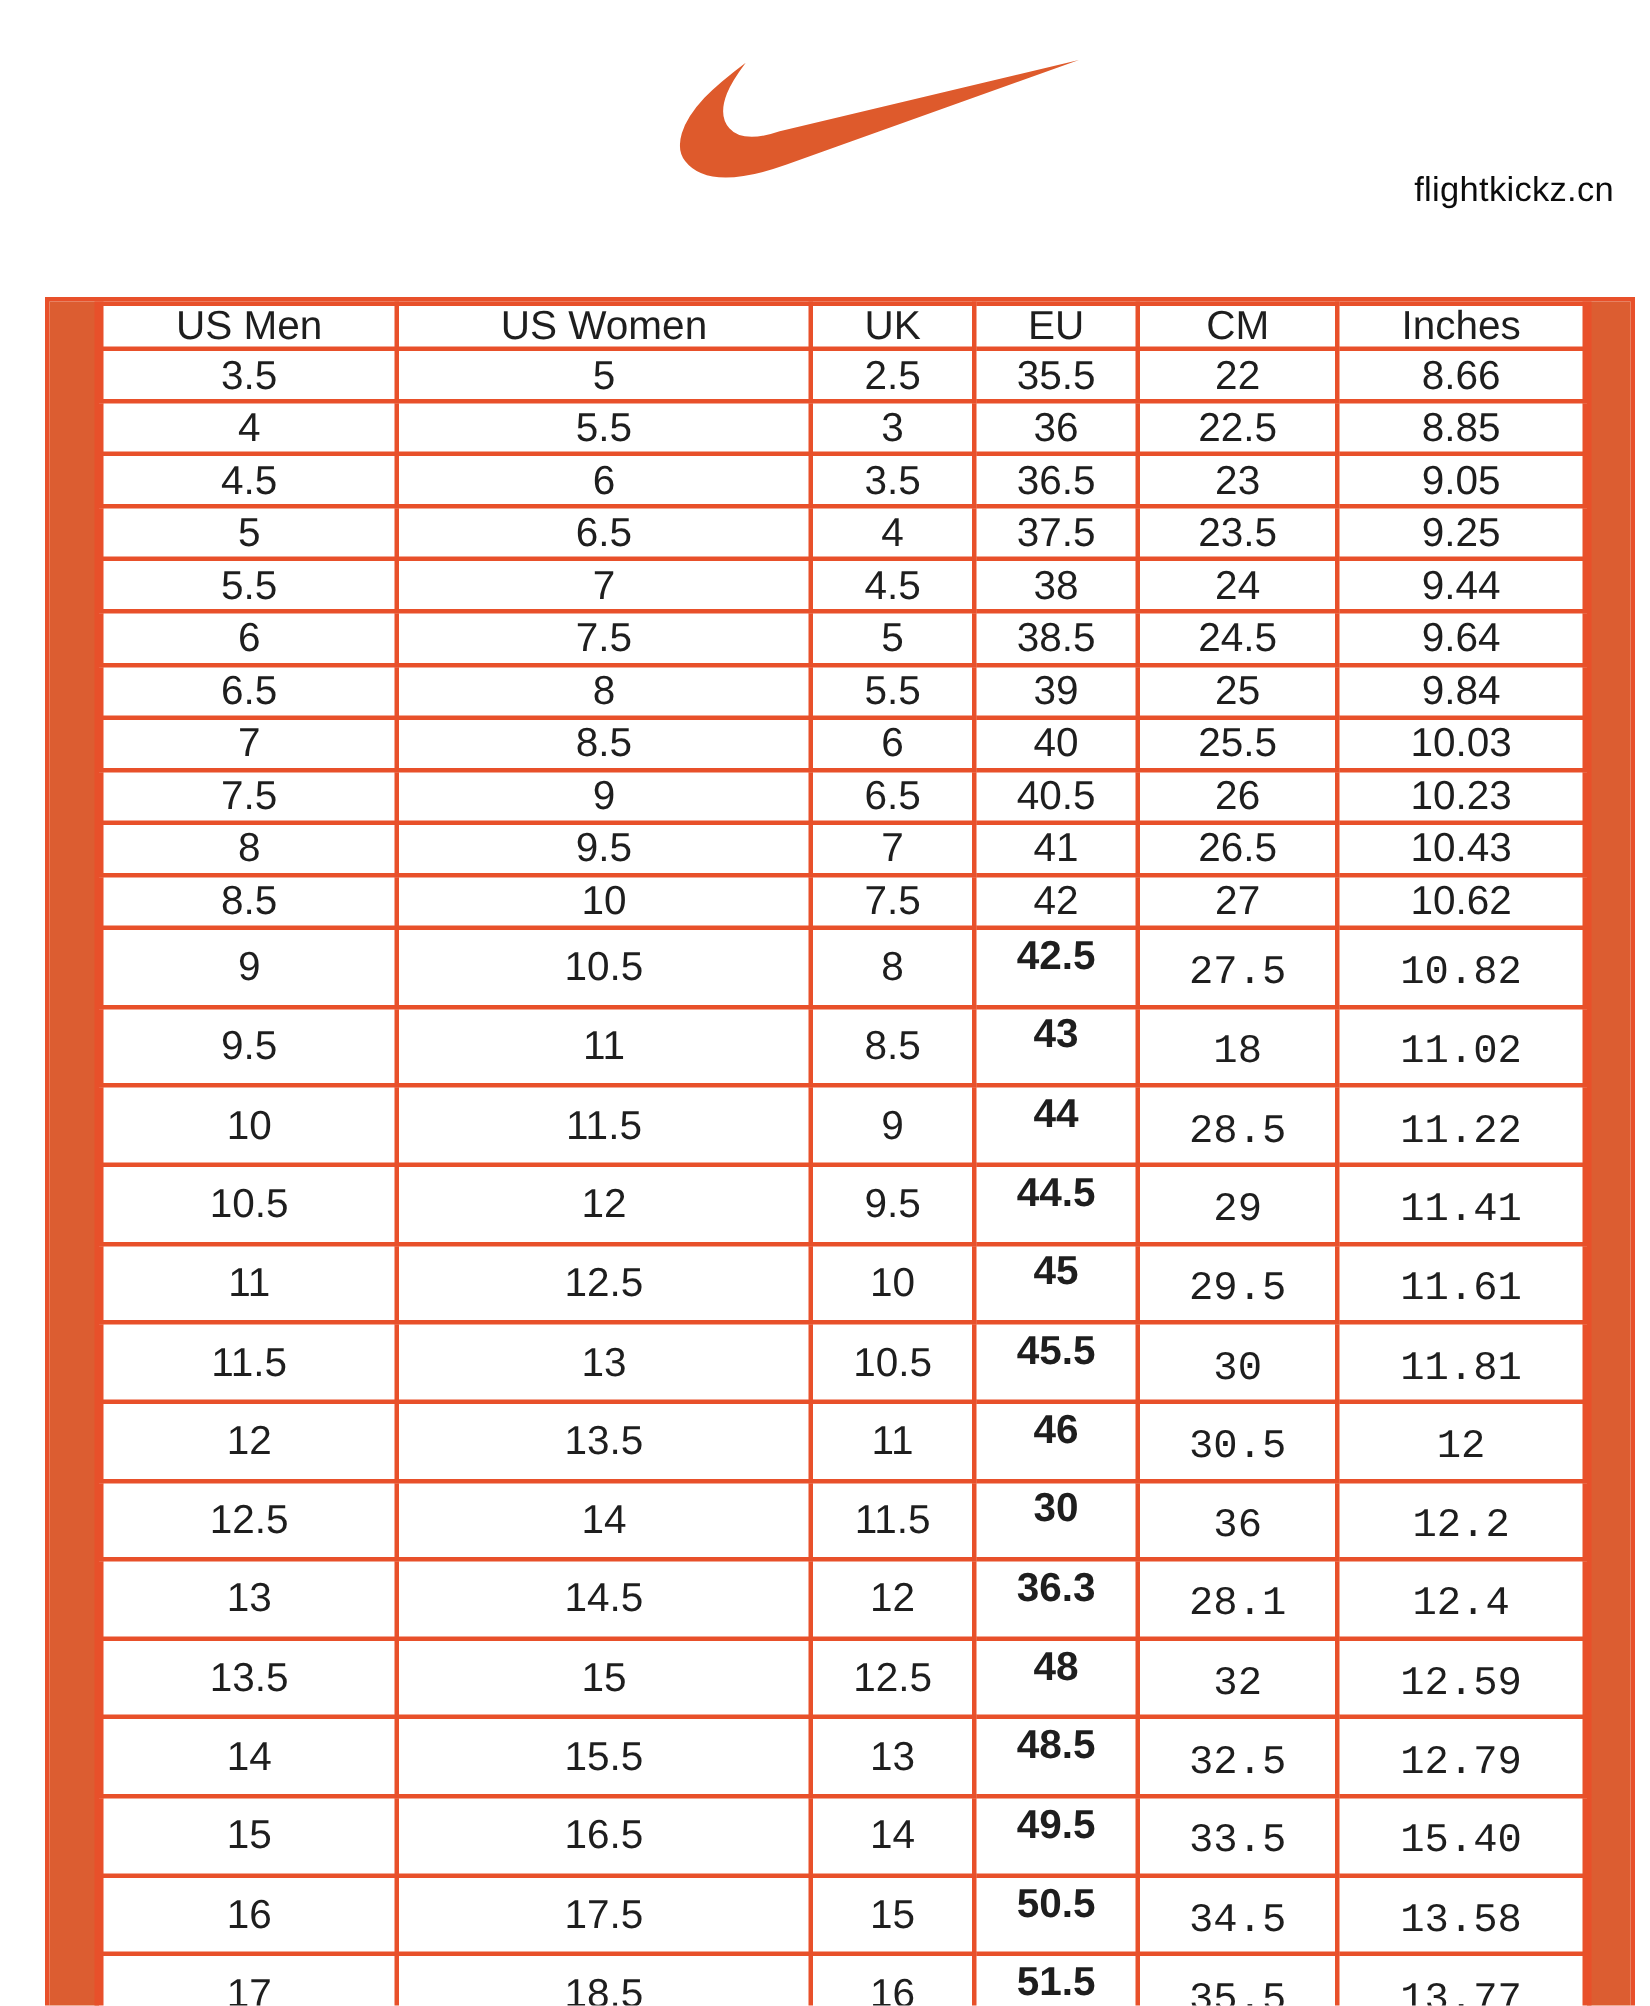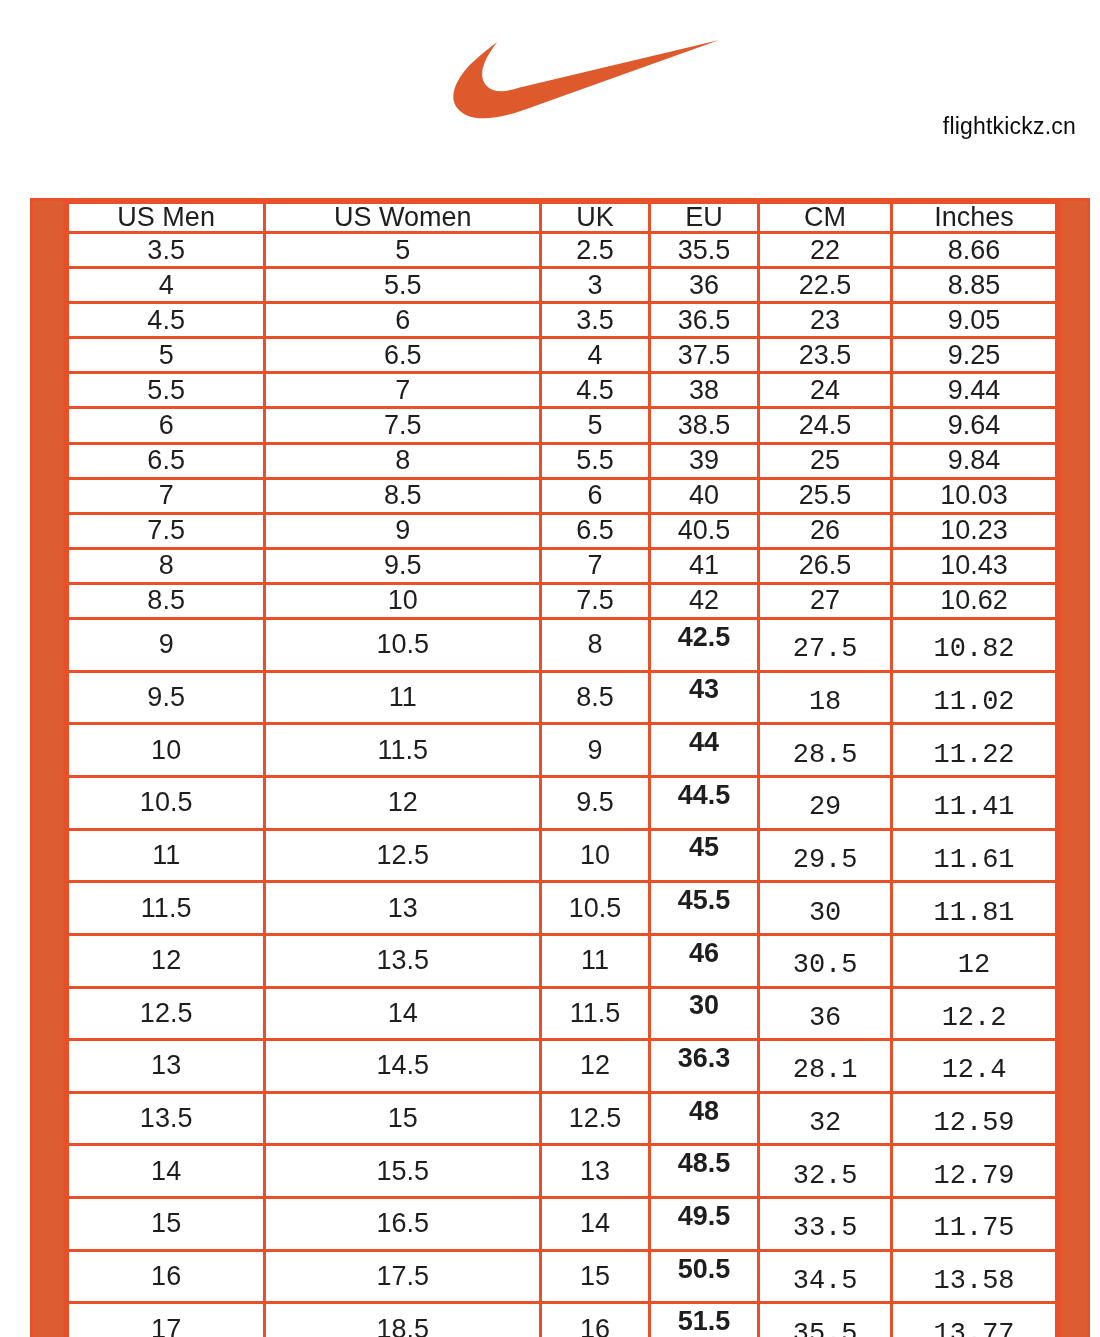--- a/index.html
+++ b/index.html
@@ -276,21 +276,21 @@
             <td class="cell-high">48.5</td>
             <td class="cell-low">32.5</td>
             <td class="cell-low">12.79</td>
           </tr>
           <tr>
             <td>15</td>
             <td>16.5</td>
             <td>14</td>
             <td class="cell-high">49.5</td>
             <td class="cell-low">33.5</td>
-            <td class="cell-low">11.75</td>
+            <td class="cell-low">15.40</td>
           </tr>
           <tr>
             <td>16</td>
             <td>17.5</td>
             <td>15</td>
             <td class="cell-high">50.5</td>
             <td class="cell-low">34.5</td>
             <td class="cell-low">13.58</td>
           </tr>
           <tr>

